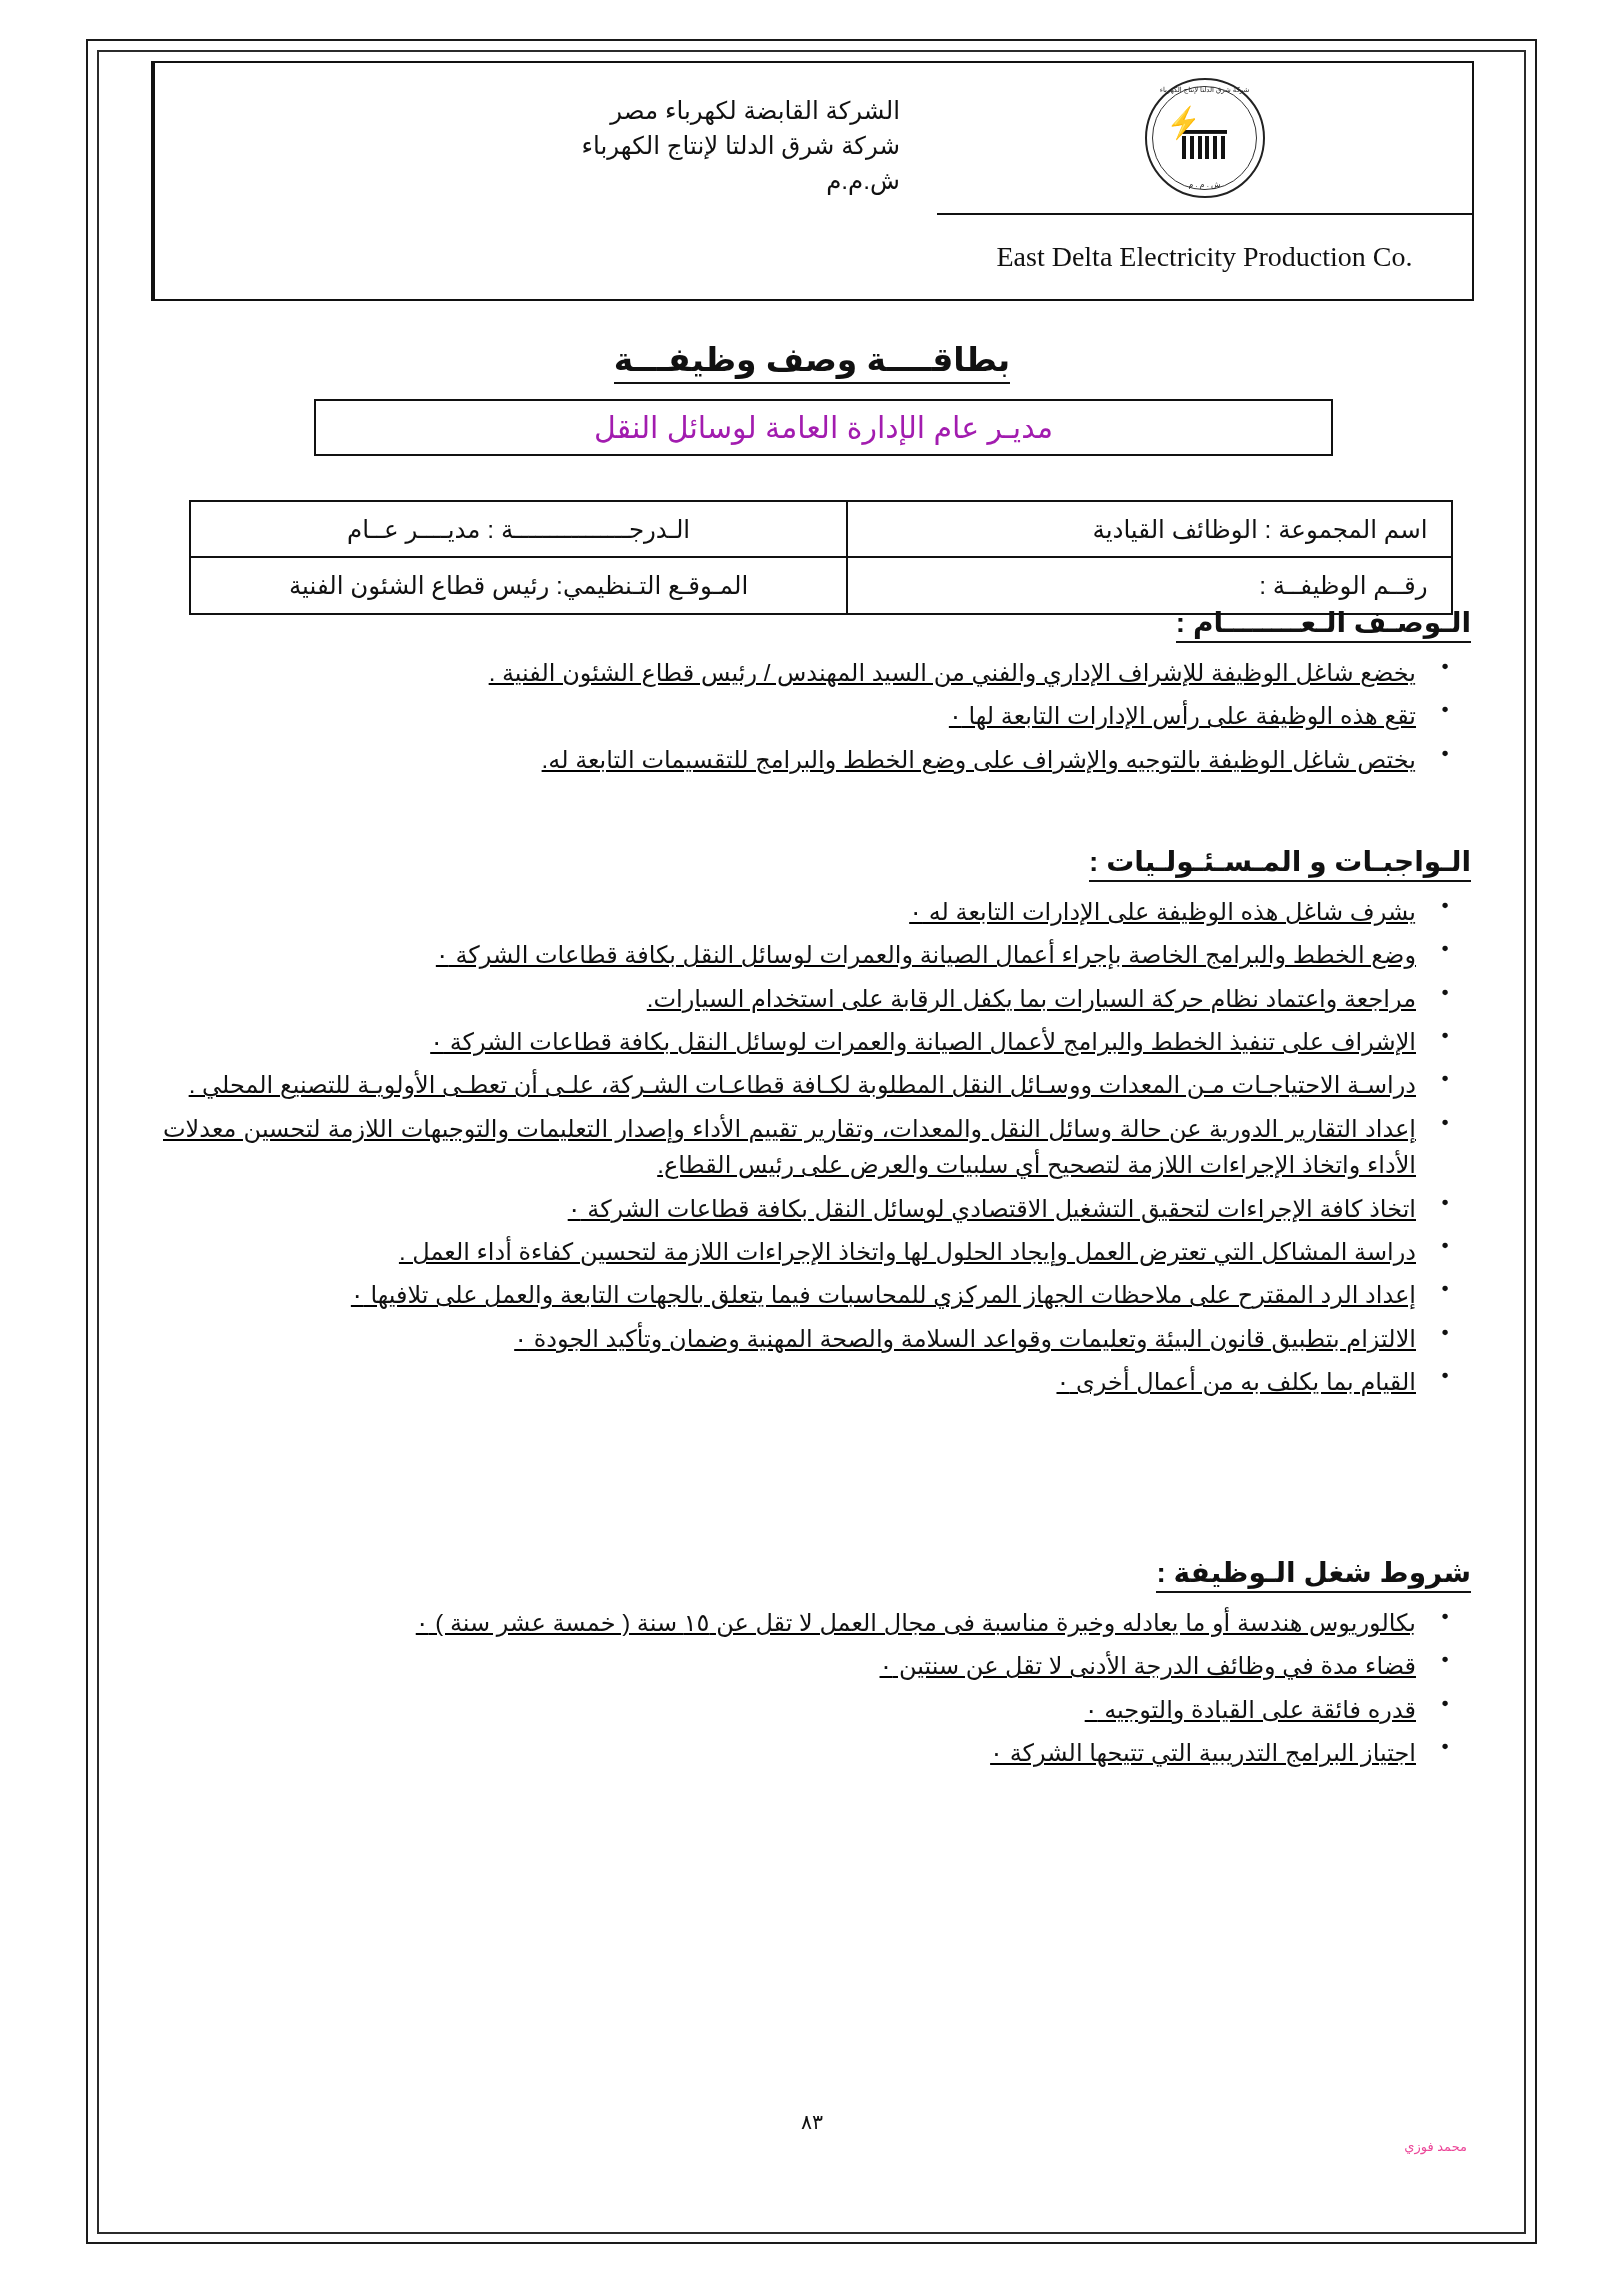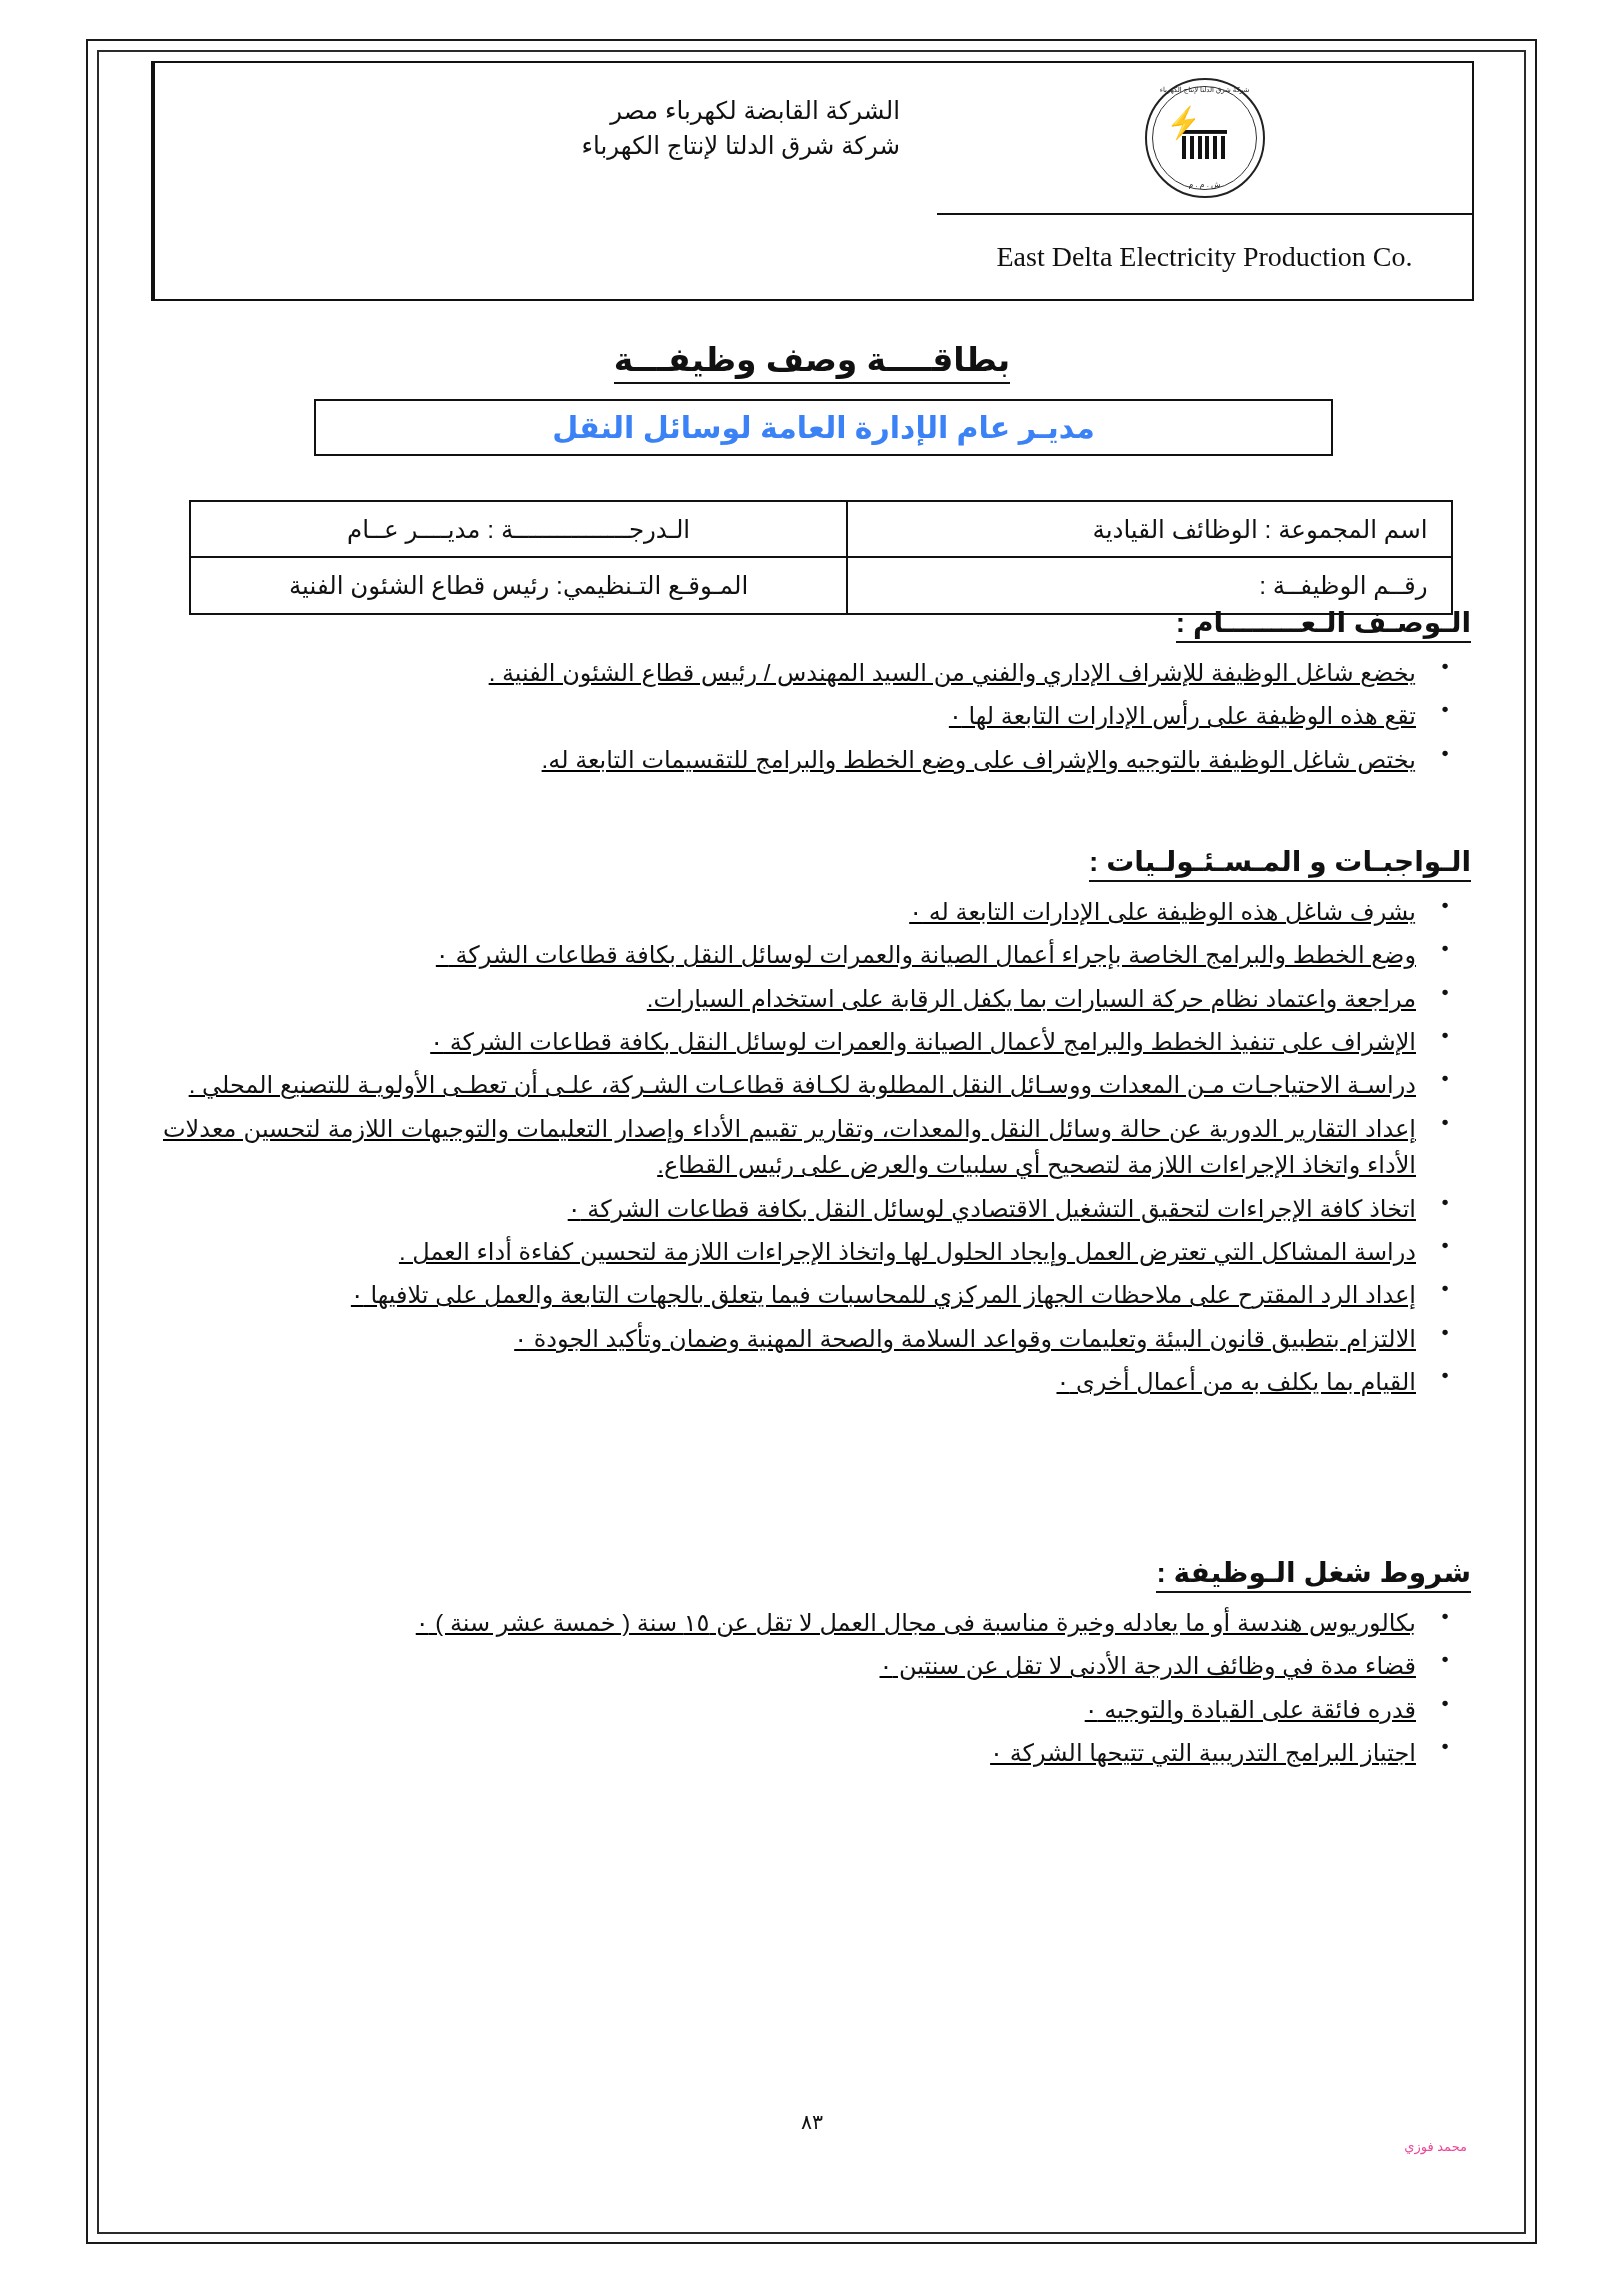--- a/index.html
+++ b/index.html
@@ -177,23 +177,23 @@
     top: 338px;
     width: 1019px;
     height: 57px;
     border: 2px solid #111;
     box-sizing: border-box;
     display: flex;
     align-items: center;
     justify-content: center;
     font-family: "Liberation Sans", "DejaVu Sans", sans-serif;
     font-size: 30px;
-    font-weight: 700;
+    font-weight: 400;
     letter-spacing: 4.9px;
-    color: #3b82f6;
+    color: #a21caf;
   }
 
   
   .info-table {
     position: absolute;
     left: 71px;
     top: 439px;
     width: 1264px;
     border: 2px solid #111;
     box-sizing: border-box;
@@ -300,20 +300,21 @@
 <div class="page">
   <div class="scan-border-outer"></div>
   <div class="scan-border-inner"></div>
 
   <div class="content">
 
     <div class="header-box">
       <div class="header-right">
         <div class="ar-line">الشركة القابضة لكهرباء مصر</div>
         <div class="ar-line">شركة شرق الدلتا لإنتاج الكهرباء</div>
+        <div class="ar-line">ش.م.م</div>
       </div>
       <div class="header-left">
         <div class="logo-cell">
           <div class="logo">
             <div class="arabic-top">شركة شرق الدلتا لإنتاج الكهرباء</div>
             <div class="bolt">⚡</div>
             <div class="plant"></div>
             <div class="arabic-arc">ش . م . م</div>
           </div>
         </div>

